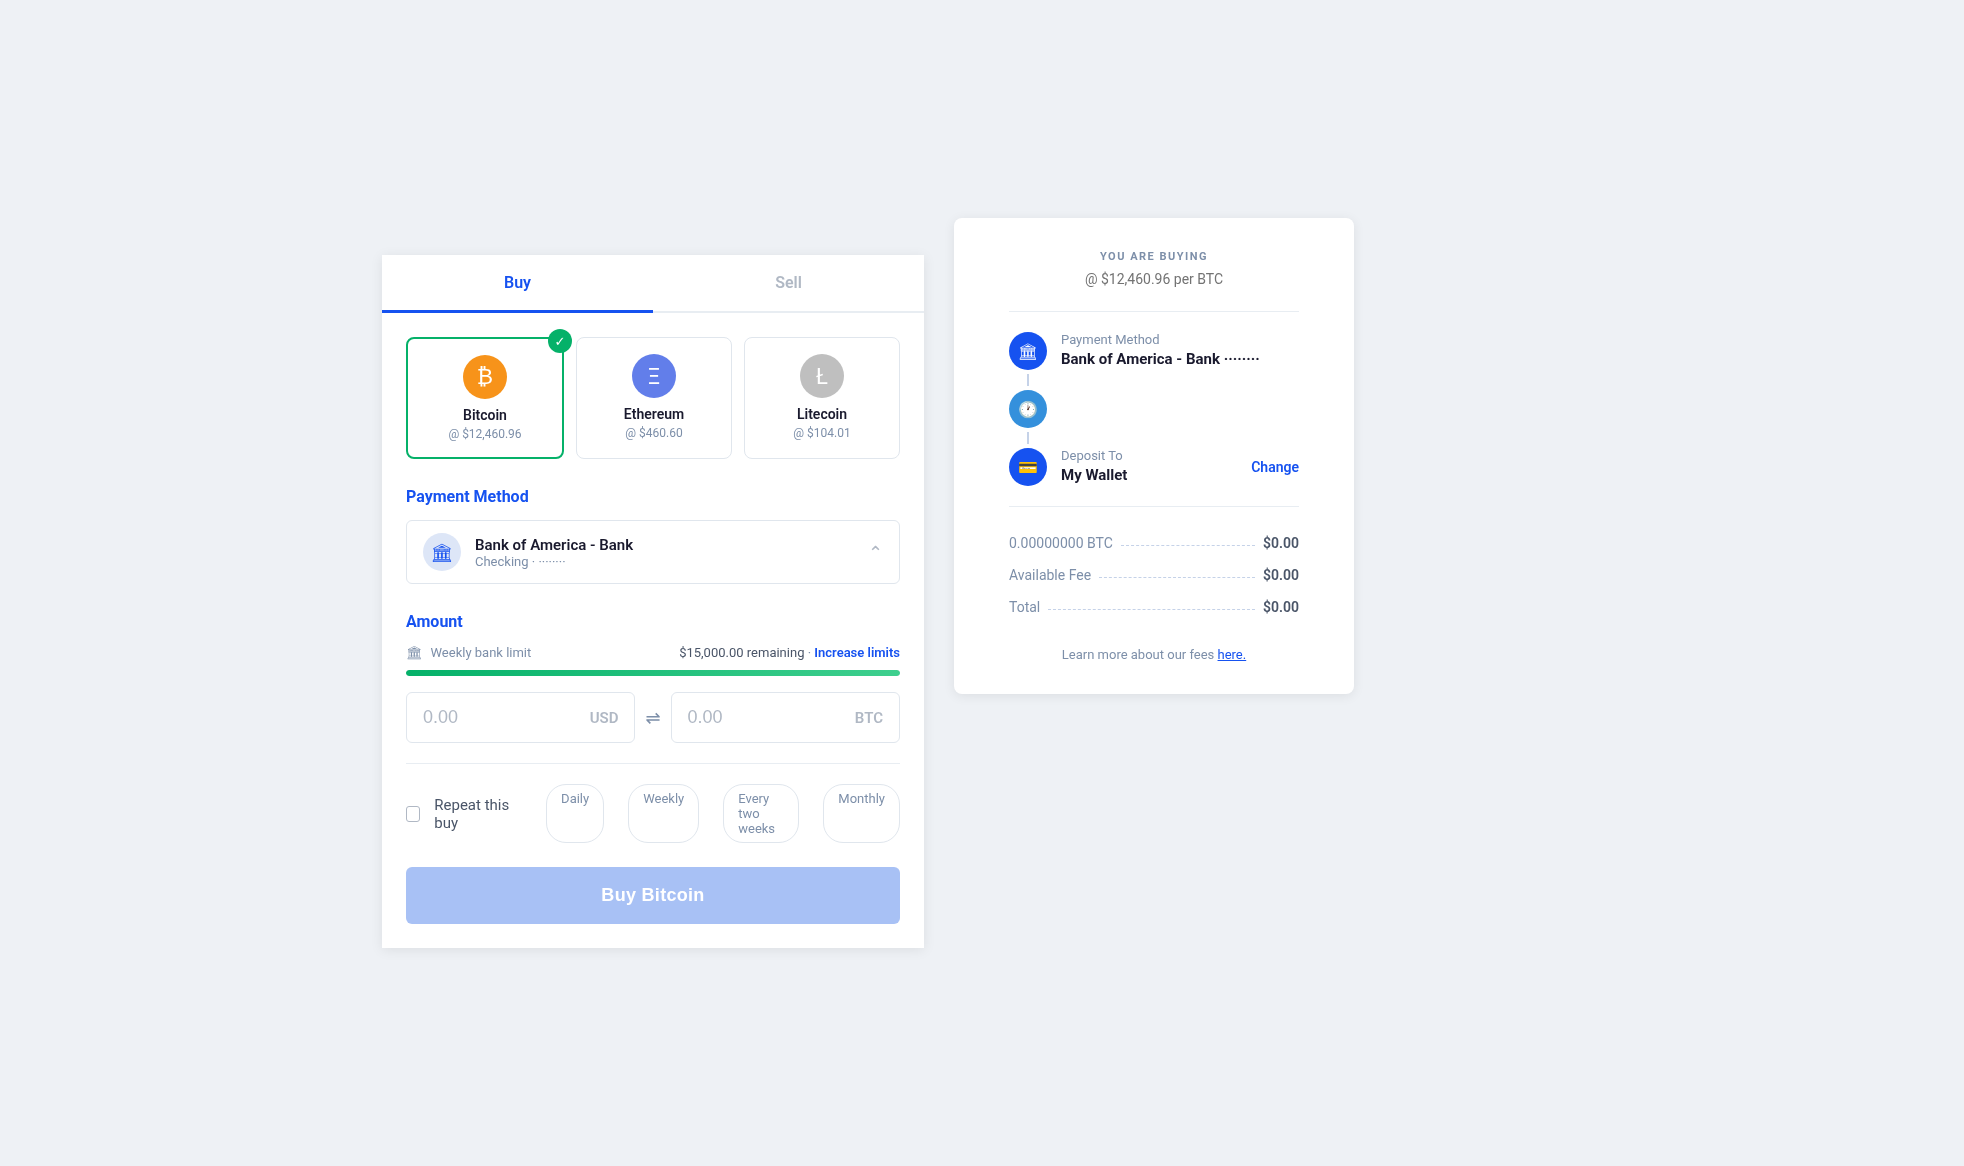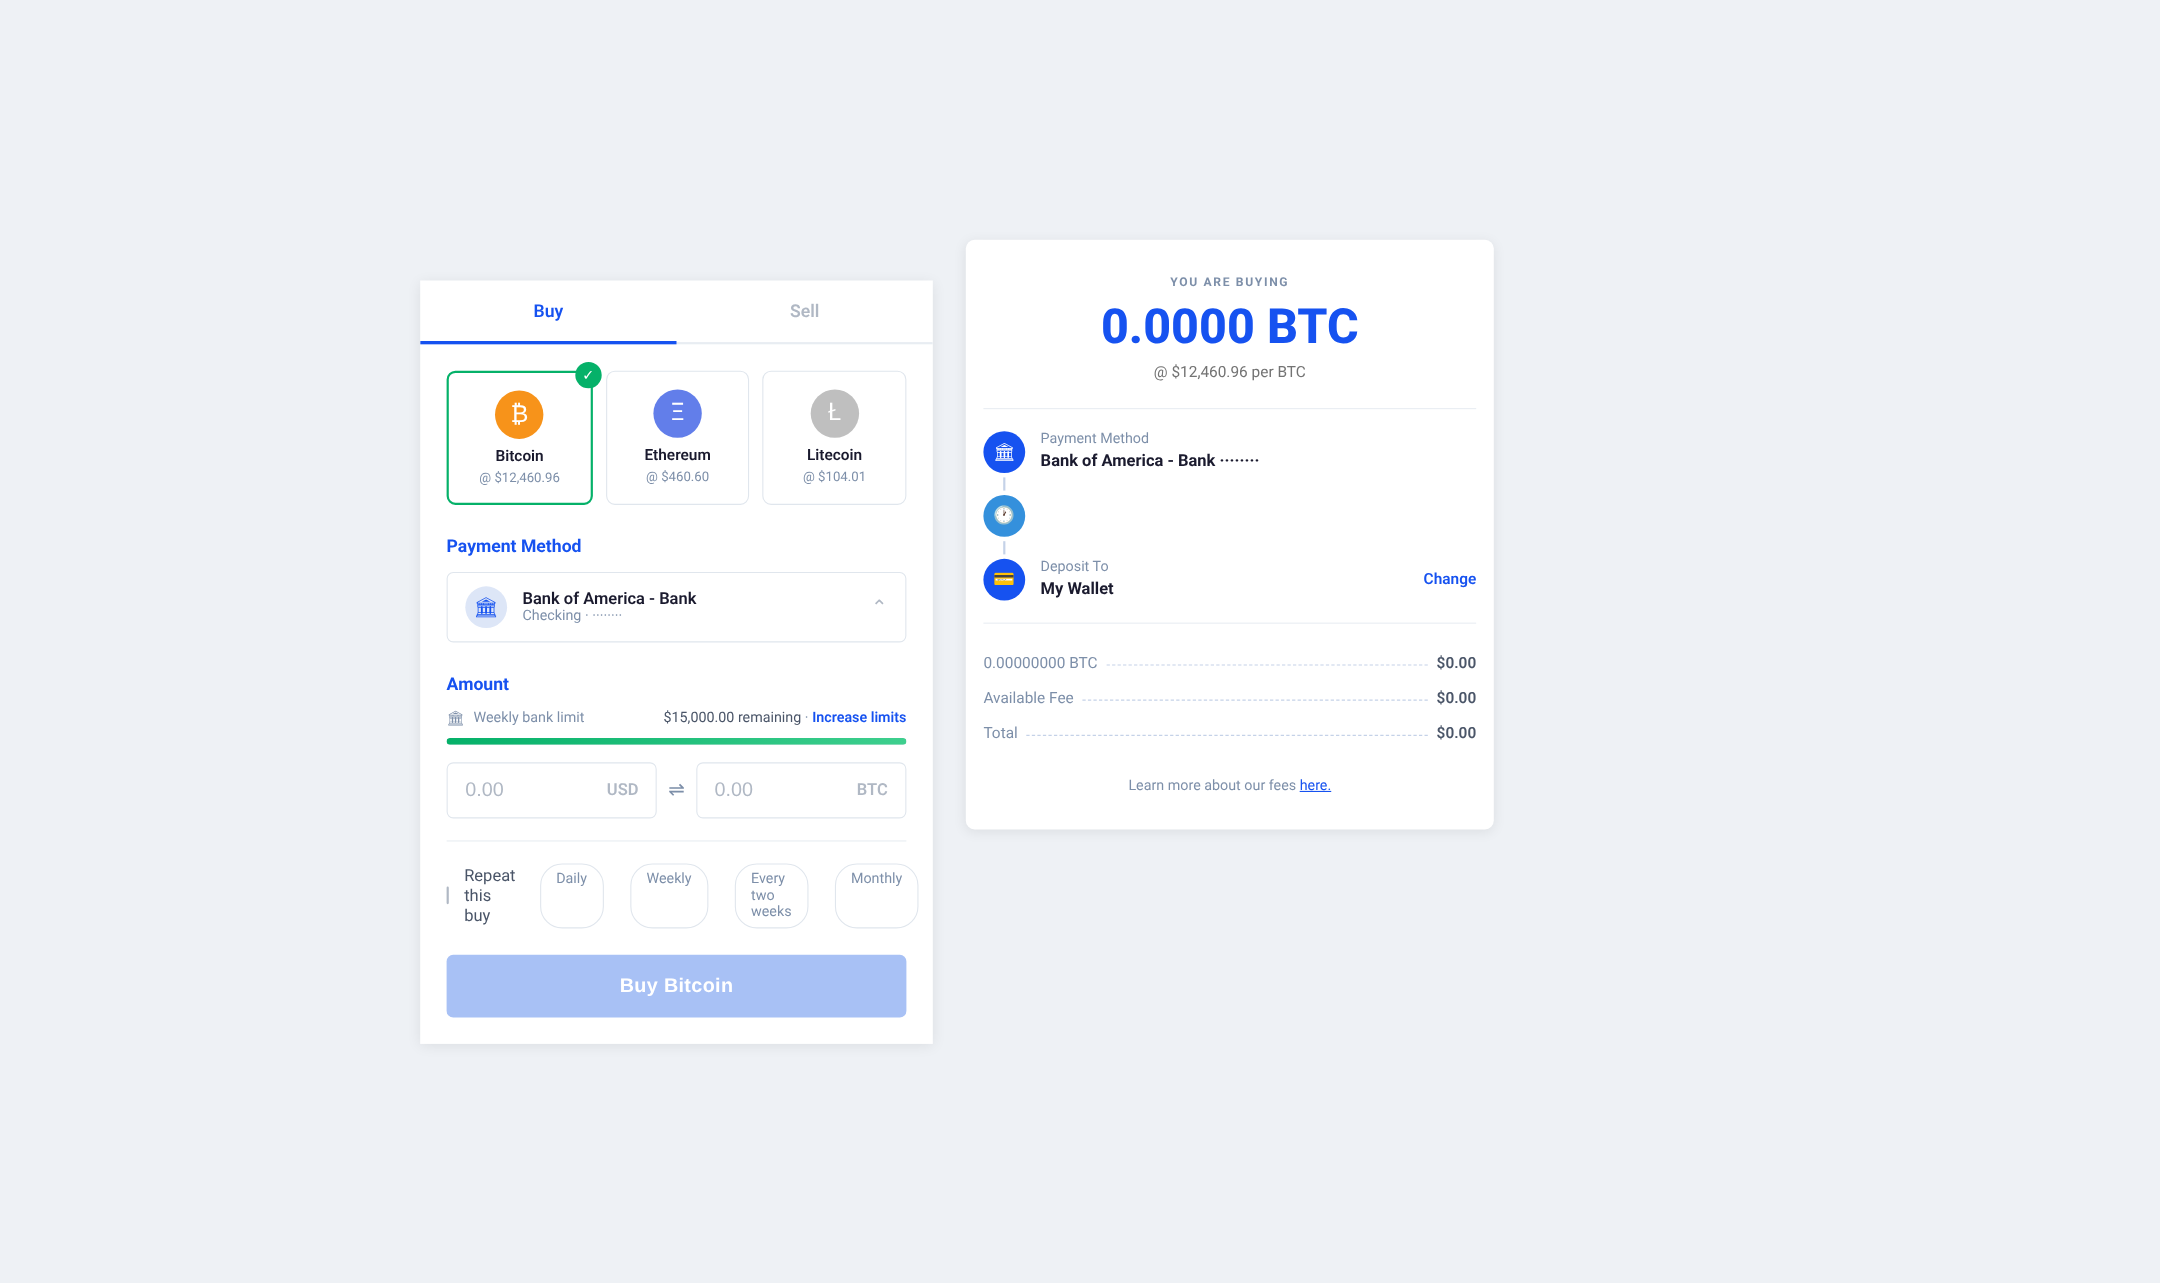--- a/index.html
+++ b/index.html
@@ -18,21 +18,21 @@
       max-width: 1200px;
       width: 100%;
       align-items: flex-start;
     }
 
     
     .left-panel {
       background: #fff;
       border-radius: 0;
       box-shadow: 0 2px 12px rgba(0,0,0,0.08);
-      width: 466px;
+      width: 542px;
       overflow: hidden;
       margin-top: 37px;
     }
     .tabs {
       display: flex;
       border-bottom: 2px solid #e8edf2;
     }
     .tab {
       flex: 1;
       padding: 18px;
@@ -266,22 +266,22 @@
       font-weight: 600;
       cursor: pointer;
       letter-spacing: 0.3px;
     }
 
     
     .right-panel {
       background: #fff;
       border-radius: 8px;
       box-shadow: 0 2px 12px rgba(0,0,0,0.08);
-      width: 480px;
-      padding: 32px 16px;
+      width: 400px;
+      padding: 32px 55px;
     }
     .you-are-buying {
       text-align: center;
       font-size: 11px;
       font-weight: 700;
       letter-spacing: 1.5px;
       color: #7d8fa9;
       text-transform: uppercase;
       margin-bottom: 8px;
     }
@@ -488,21 +488,20 @@
       </div>
 
       
       <button class="buy-button">Buy Bitcoin</button>
 
     </div>
   </div>
 
   <div class="right-panel">
     <div class="you-are-buying">YOU ARE BUYING</div>
-    <div class="btc-amount">0.0000 BTC</div>
     <div class="btc-rate">@ $12,460.96 per BTC</div>
 
     <hr class="right-divider">
 
     <div class="detail-rows">
 
       <div class="detail-row">
         <div class="detail-icon">🏛</div>
         <div class="detail-info">
           <div class="detail-info-label">Payment Method</div>

